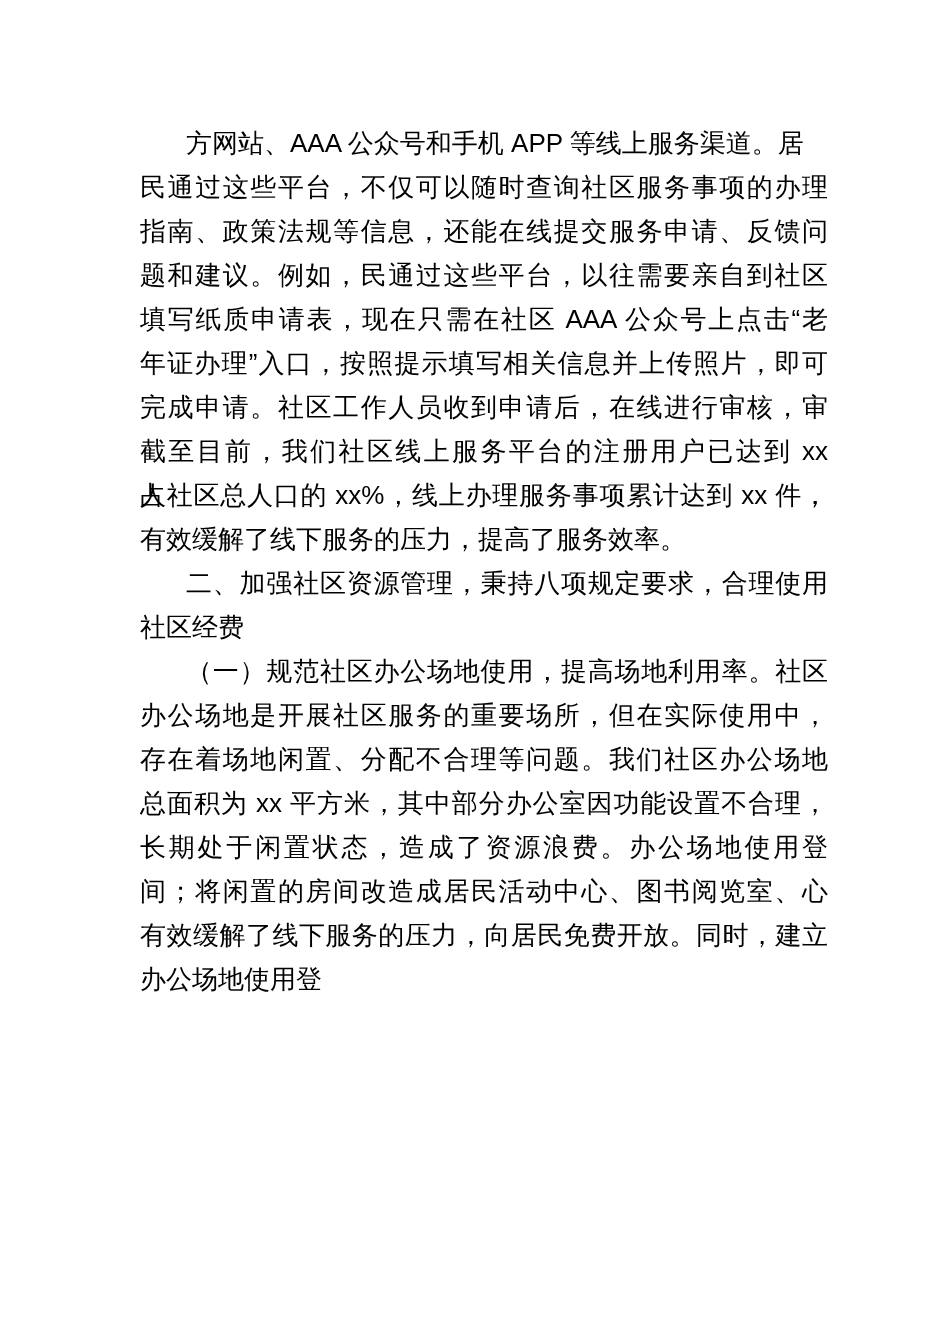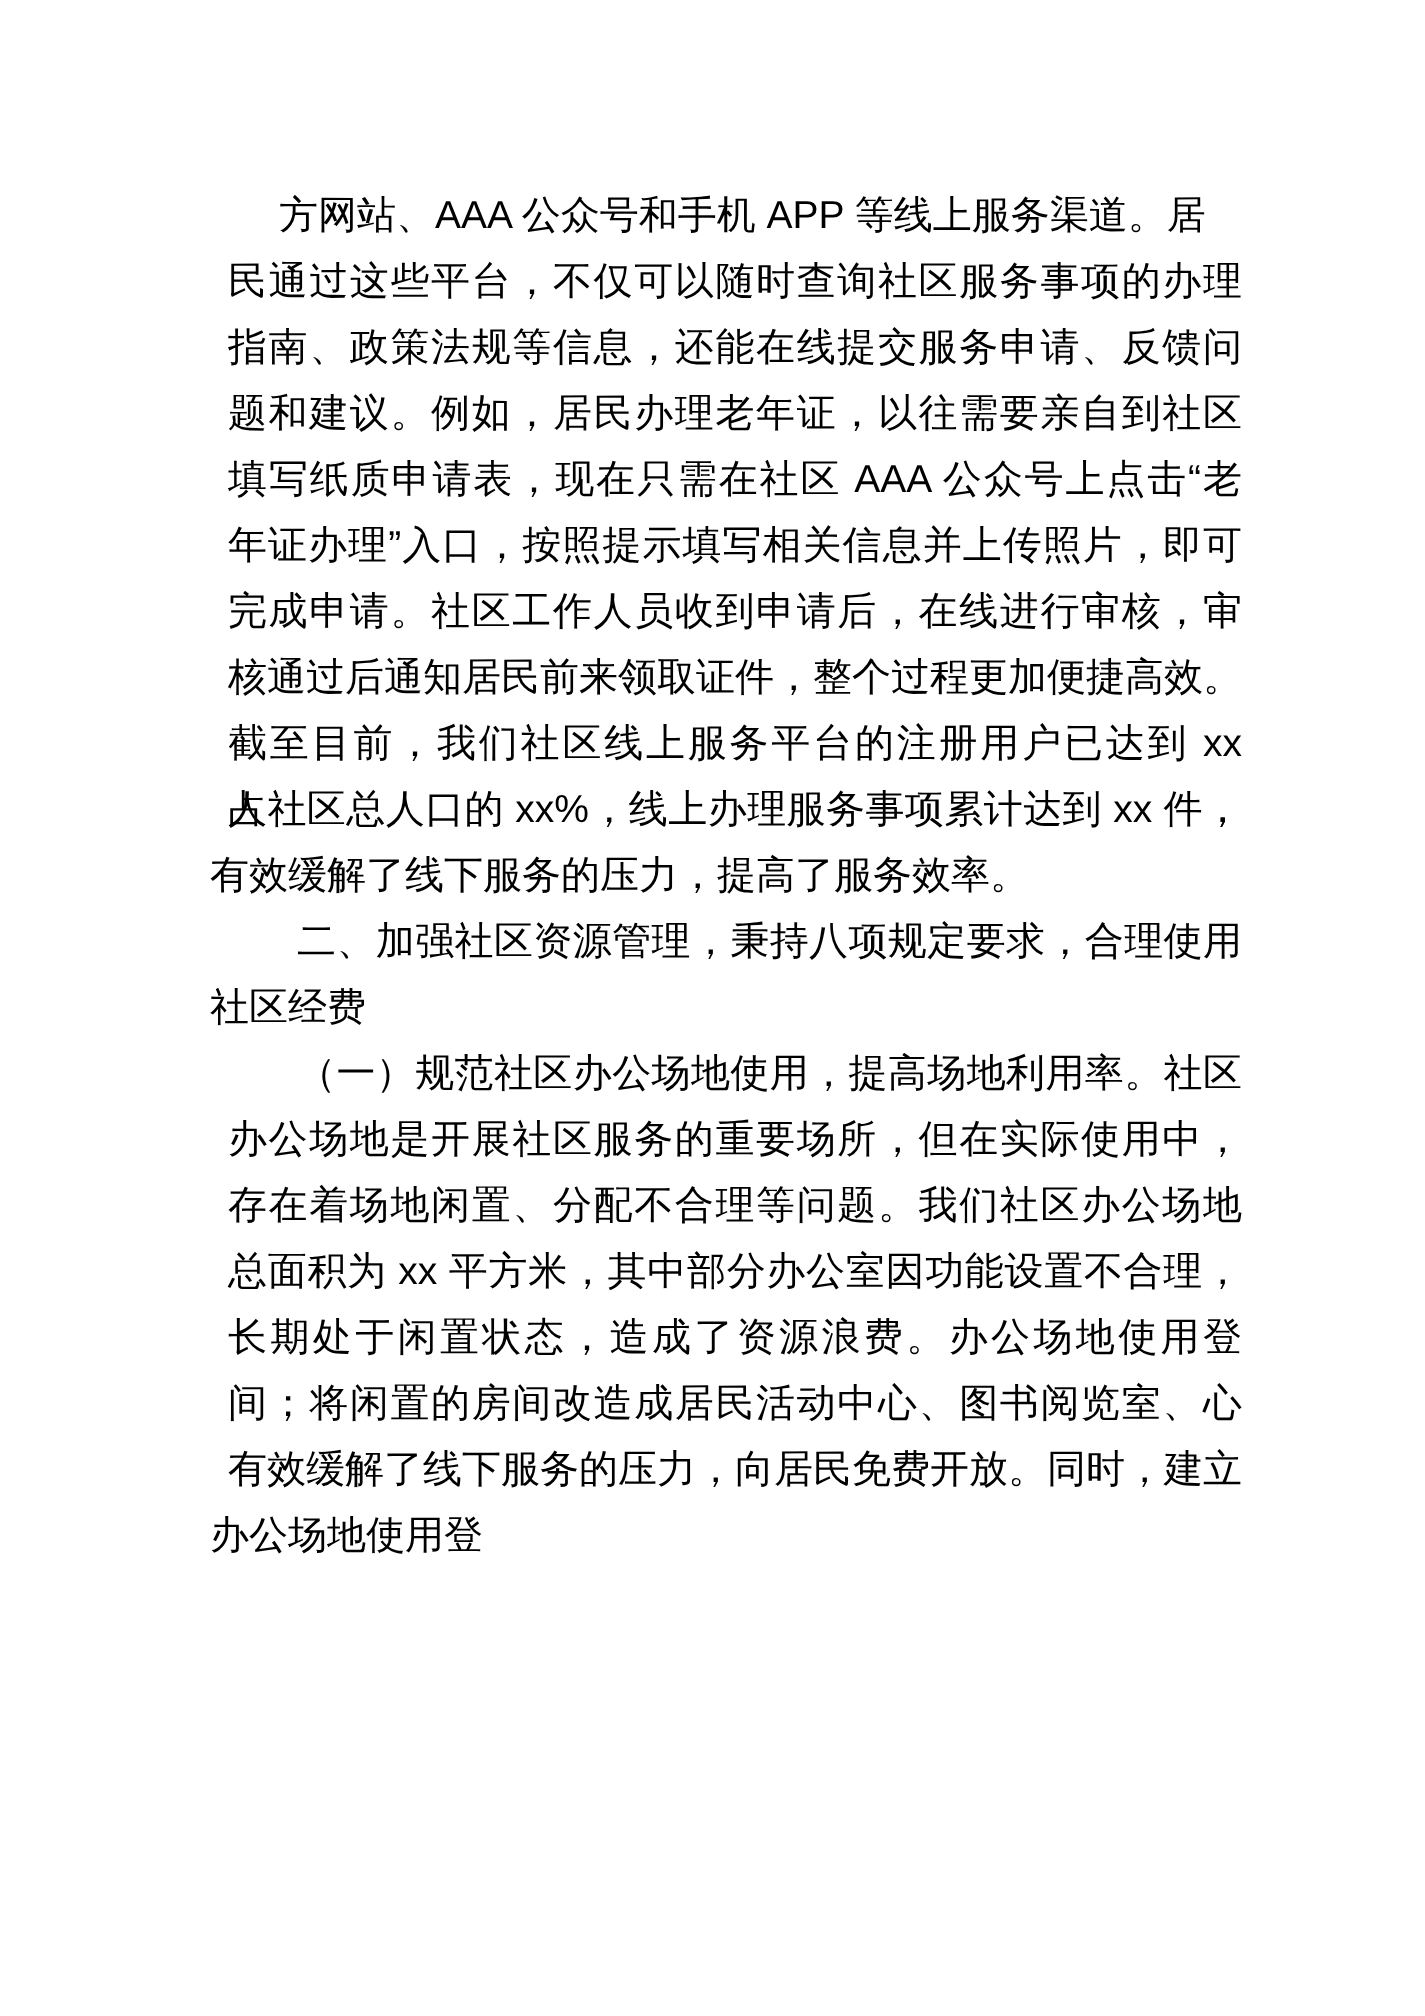--- a/index.html
+++ b/index.html
@@ -32,21 +32,20 @@
     letter-spacing: 0px;
   }
   .ln {
     height: 44px;
     overflow: visible;
   }
   
   .j {
     text-align: justify;
     text-align-last: justify;
-    margin-left: 12px;
   }
   
   .end {
     text-align: left;
     text-align-last: left;
   }
   
   .ind {
     text-indent: 46px;
   }
@@ -54,25 +53,24 @@
 </head>
 <body>
 
 <div class="page">
   <div class="doc">
 
     <div>
       <div class="ln end ind">方网站、AAA 公众号和手机 APP 等线上服务渠道。居</div>
       <div class="ln j">民通过这些平台，不仅可以随时查询社区服务事项的办理</div>
       <div class="ln j">指南、政策法规等信息，还能在线提交服务申请、反馈问</div>
-      <div class="ln j">题和建议。例如，居民办理老年证，以往需要亲自到社区</div>
+      <div class="ln j">题和建议。例如，民通过这些平台，以往需要亲自到社区</div>
       <div class="ln j">填写纸质申请表，现在只需在社区 AAA 公众号上点击“老</div>
       <div class="ln j">年证办理”入口，按照提示填写相关信息并上传照片，即可</div>
       <div class="ln j">完成申请。社区工作人员收到申请后，在线进行审核，审</div>
-      <div class="ln j">核通过后通知居民前来领取证件，整个过程更加便捷高效。</div>
       <div class="ln j">截至目前，我们社区线上服务平台的注册用户已达到 xx 人，</div>
       <div class="ln j">占社区总人口的 xx%，线上办理服务事项累计达到 xx 件，</div>
       <div class="ln end">有效缓解了线下服务的压力，提高了服务效率。</div>
     </div>
 
     <div>
       <div class="ln j ind">二、加强社区资源管理，秉持八项规定要求，合理使用</div>
       <div class="ln end">社区经费</div>
     </div>
 

